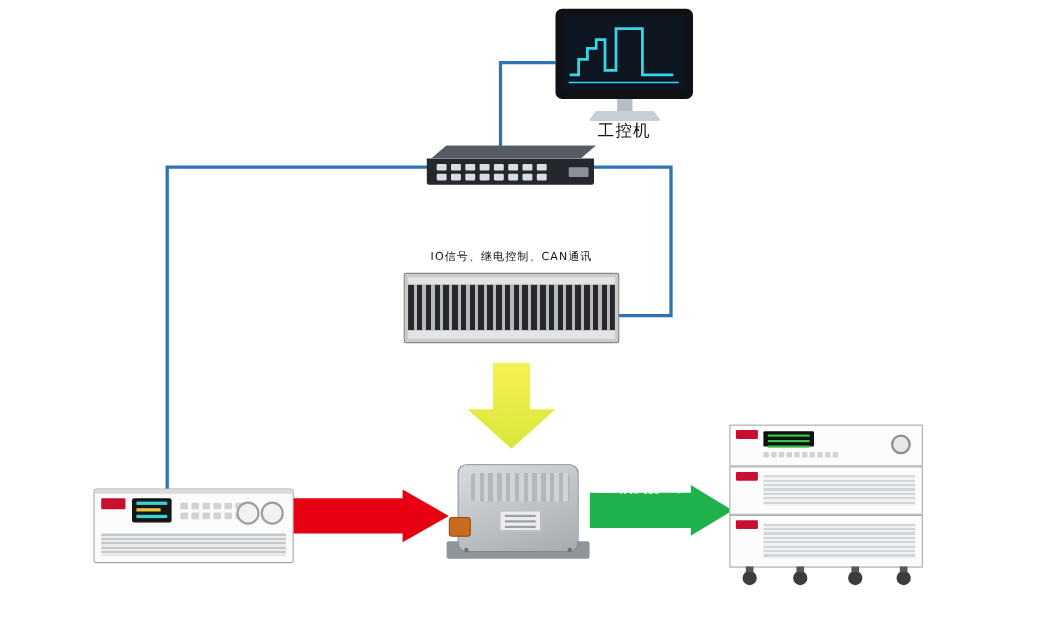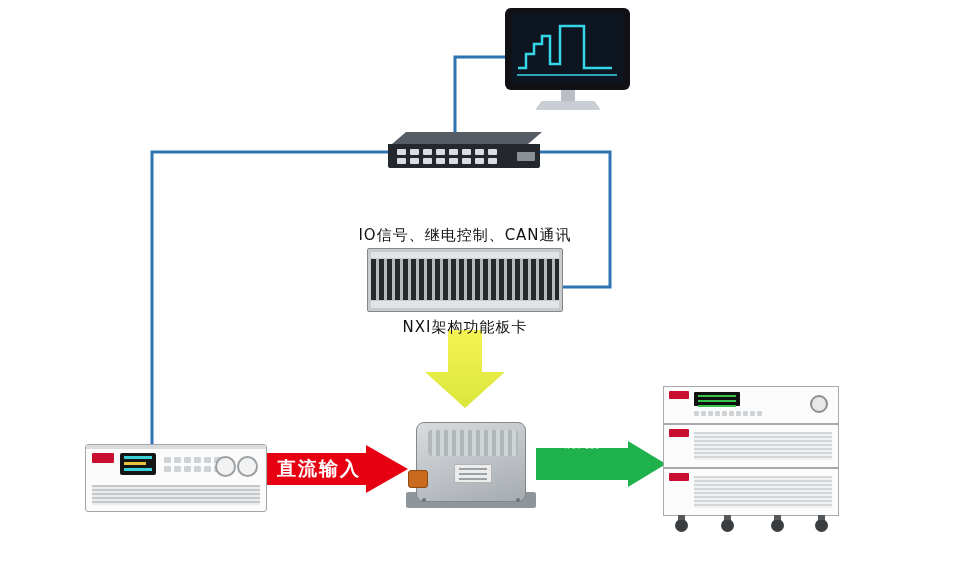--- a/index.html
+++ b/index.html
@@ -2,21 +2,21 @@
 <html><head>
 <meta charset="utf-8">
 <style>
   html,body{margin:0;padding:0;background:#fff;}
   .canvas{
     position:relative;width:957px;height:581px;background:#ffffff;
     font-family:"DejaVu Sans","Liberation Sans",sans-serif;overflow:hidden;
   }
   .layer{position:absolute;left:0;top:0;width:957px;height:581px;}
   .label{position:absolute;text-align:center;font-size:15px;color:#111;z-index:4;letter-spacing:1px;}
-  .caption{position:absolute;text-align:center;font-size:15px;color:#111;z-index:4;letter-spacing:1px;}
+  .caption{position:absolute;text-align:center;font-size:10px;color:#111;z-index:4;letter-spacing:1px;}
 
   
   .monitor{position:absolute;left:505px;top:8px;width:125px;height:112px;z-index:2;}
   .monitor .bezel{position:absolute;left:0;top:0;width:125px;height:82px;background:#101114;border-radius:6px;}
   .monitor .screen{position:absolute;left:7px;top:6px;width:111px;height:68px;background:#0c1520;border-radius:2px;overflow:hidden;}
   .monitor .neck{position:absolute;left:56px;top:82px;width:14px;height:12px;background:#b9bec5;}
   .monitor .base{position:absolute;left:30px;top:93px;width:66px;height:9px;background:#c9ced4;border-radius:3px;clip-path:polygon(10% 0,90% 0,100% 100%,0 100%);}
 
   
   .switch{position:absolute;left:388px;top:132px;width:156px;height:40px;z-index:2;}
@@ -90,20 +90,21 @@
     <div class="bezel"></div>
     <div class="screen">
       <svg width="111" height="68">
         <polyline points="6,54 14,54 14,40 22,40 22,30 30,30 30,22 38,22 38,50 48,50 48,12 72,12 72,54 100,54" fill="none" stroke="#35d6e8" stroke-width="2.5"></polyline>
         <line x1="5" y1="61" x2="105" y2="61" stroke="#35d6e8" stroke-width="1.5"></line>
       </svg>
     </div>
     <div class="neck"></div>
     <div class="base"></div>
   </div>
+  <div class="label" style="left:505px;top:110px;width:125px;">工控机</div>
 
   <div class="switch">
     <div class="topface"></div>
     <div class="front"></div>
     <div class="ports">
       <i></i>
         <i></i>
         <i></i>
         <i></i>
         <i></i>
@@ -122,21 +123,20 @@
     <div class="uplink"></div>
   </div>
 
   <div class="caption" style="left:330px;top:226px;width:270px;">IO信号、继电控制、CAN通讯</div>
 
   <div class="nxi">
     <div class="rail-top"></div>
     <div class="slots"></div>
     <div class="rail-bottom"></div>
   </div>
-  <div class="label" style="left:367px;top:318px;width:196px;">NXI架构功能板卡</div>
 
   <svg class="arrow-svg" style="left:420px;top:330px;" width="90" height="80">
     <defs>
       <linearGradient id="yg" x1="0" y1="0" x2="0" y2="1">
         <stop offset="0" stop-color="#f6f254"></stop>
         <stop offset="1" stop-color="#d9e63b"></stop>
       </linearGradient>
     </defs>
     <polygon points="28,0 62,0 62,42 85,42 45,78 5,42 28,42" fill="url(#yg)"></polygon>
   </svg>
@@ -151,21 +151,20 @@
         <i></i>
       </div>
     <div class="hv-connector"></div>
     <div class="bolt" style="left:16px;top:84px;"></div>
     <div class="bolt" style="left:110px;top:84px;"></div>
   </div>
 
   <svg class="arrow-svg" style="left:266px;top:445px;" width="142" height="48">
     <polygon points="0,8 100,8 100,0 142,24 100,48 100,40 0,40" fill="#e60012"></polygon>
   </svg>
-  <div class="arrow-text" style="left:270px;top:456px;width:98px;">直流输入</div>
 
   <svg class="arrow-svg" style="left:536px;top:441px;" width="130" height="46">
     <polygon points="0,7 92,7 92,0 130,23 92,46 92,39 0,39" fill="#1fb14b"></polygon>
   </svg>
   <div class="arrow-text" style="left:538px;top:428px;width:90px;font-size:18px;">直流输出</div>
 
   <div class="psu">
     <div class="topstrip"></div>
     <div class="logo"></div>
     <div class="display">

